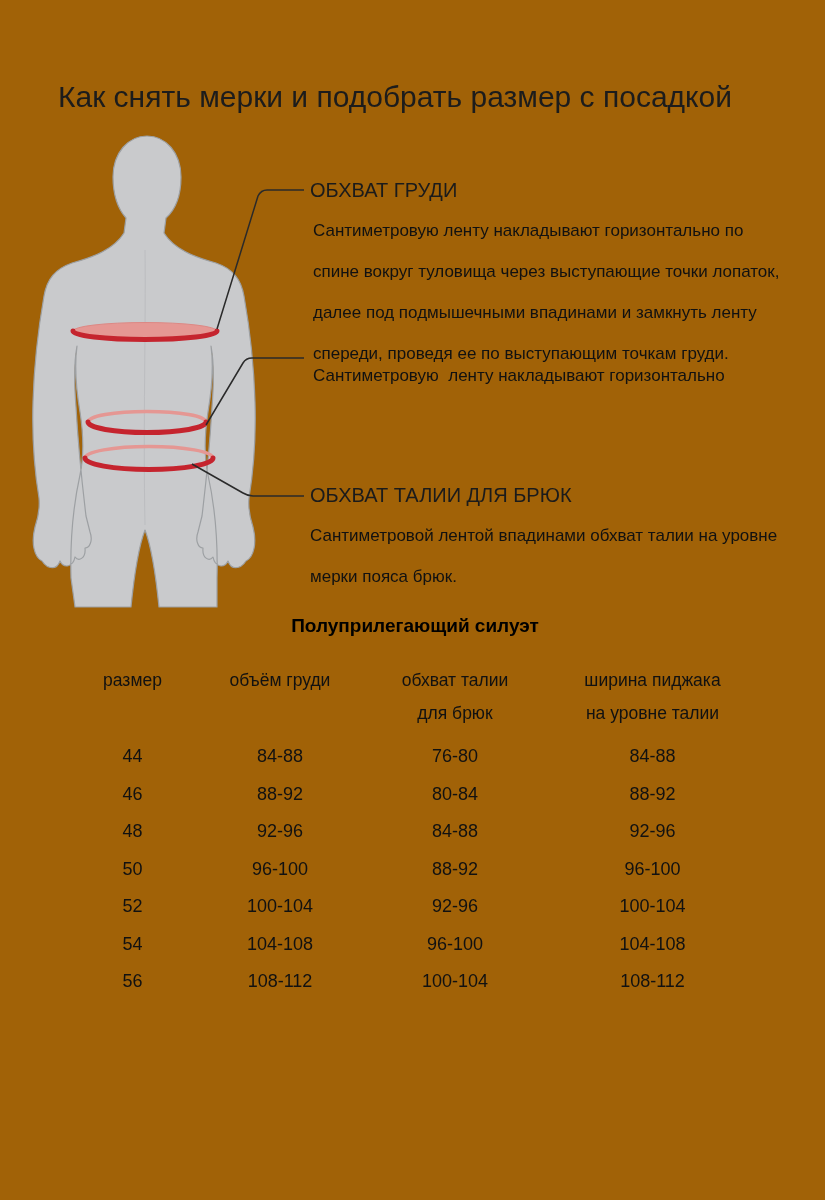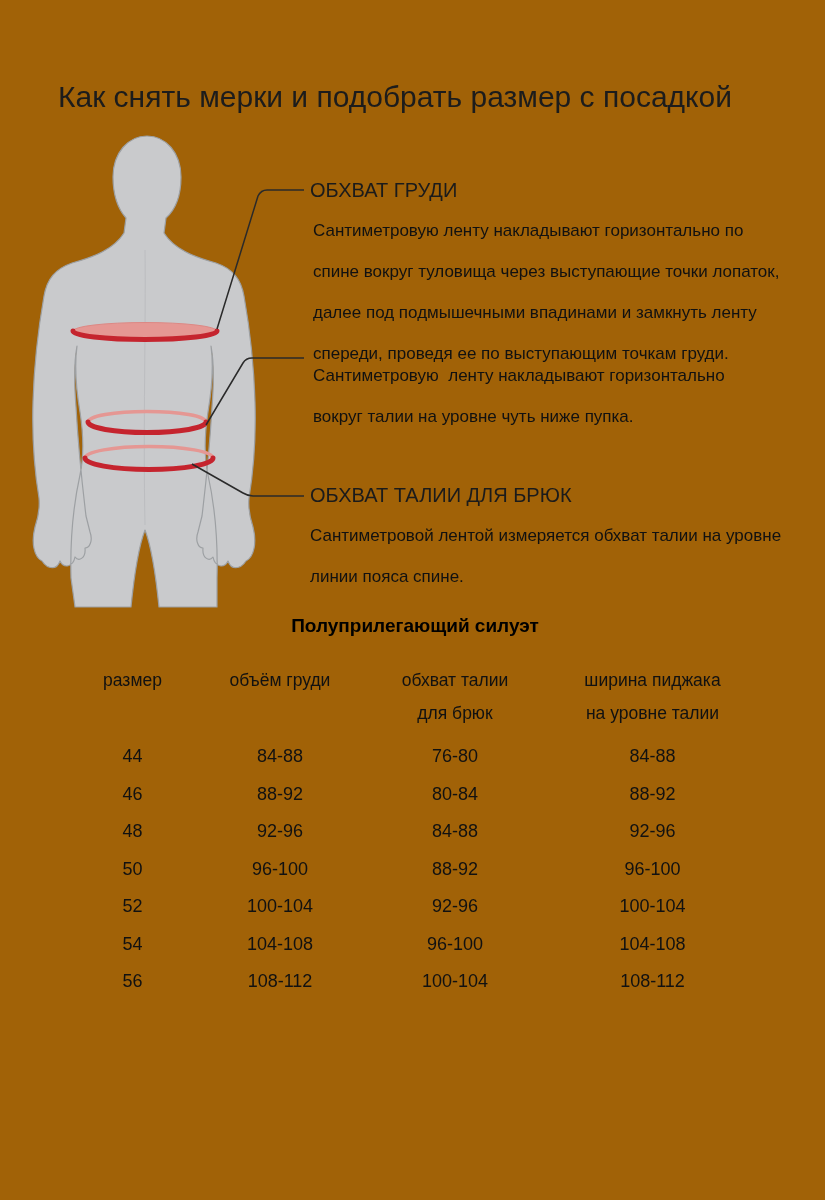--- a/index.html
+++ b/index.html
@@ -109,29 +109,28 @@
       <div class="m-line">Сантиметровую ленту накладывают горизонтально по</div>
       <div class="m-line">спине вокруг туловища через выступающие точки лопаток,</div>
       <div class="m-line">далее под подмышечными впадинами и замкнуть ленту</div>
       <div class="m-line">спереди, проведя ее по выступающим точкам груди.</div>
     </div>
   </div>
 
   <div class="sec" style="left:310px; top:346px;">
     <div class="sec-body" style="padding-left:3px;">
       <div class="m-line">Сантиметровую  ленту накладывают горизонтально</div>
-      <div class="m-line">вокруг талии на уровне чуть ниже пупка.</div>
     </div>
   </div>
 
   <div class="sec" style="left:310px; top:484px;">
     <div class="sec-heading">ОБХВАТ ТАЛИИ ДЛЯ БРЮК</div>
     <div class="sec-body" style="padding-left:0;">
-      <div class="m-line">Сантиметровой лентой измеряется обхват талии на уровне</div>
-      <div class="m-line">линии пояса спине.</div>
+      <div class="m-line">Сантиметровой лентой впадинами обхват талии на уровне</div>
+      <div class="m-line">мерки пояса брюк.</div>
     </div>
   </div>
 
   <h2 class="table-title">Полуприлегающий силуэт</h2>
 
   <div class="size-table">
     <div class="trow hrow">
       <div class="hcell">размер</div>
       <div class="hcell">объём груди</div>
       <div class="hcell">обхват талии</div>

